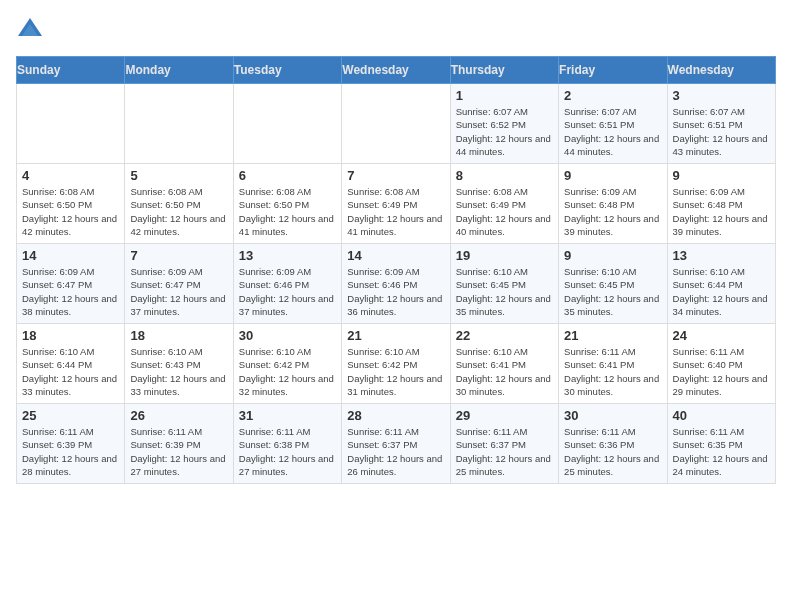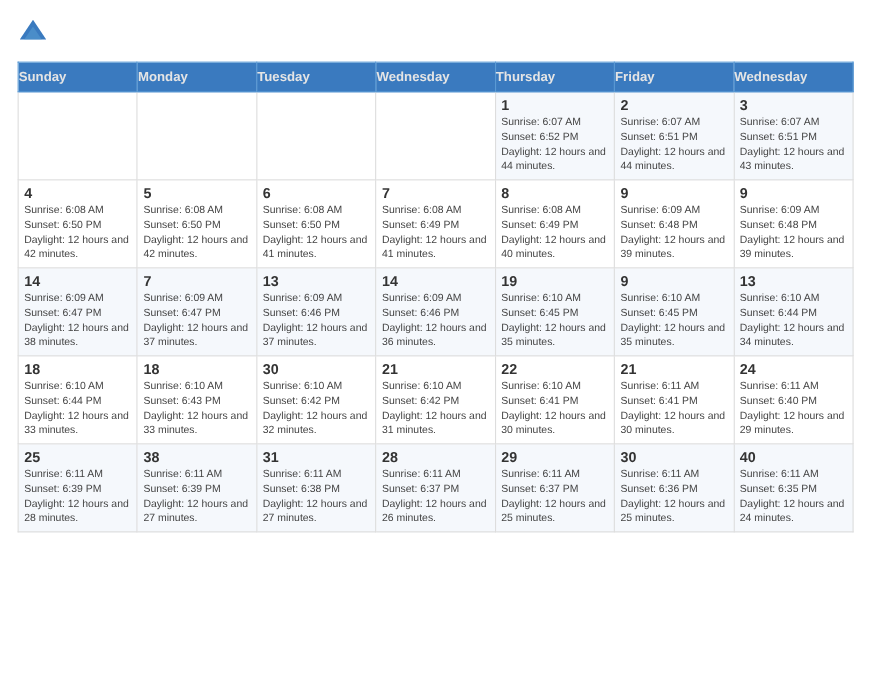--- a/index.html
+++ b/index.html
@@ -286,21 +286,21 @@
         </td>
       </tr>
       <tr>
         <td>
           <span class="day-number">25</span>
           <div class="day-info">
             Sunrise: 6:11 AM<br>Sunset: 6:39 PM<br>Daylight: 12 hours and 28 minutes.
           </div>
         </td>
         <td>
-          <span class="day-number">38</span>
+          <span class="day-number">26</span>
           <div class="day-info">
             Sunrise: 6:11 AM<br>Sunset: 6:39 PM<br>Daylight: 12 hours and 27 minutes.
           </div>
         </td>
         <td>
           <span class="day-number">31</span>
           <div class="day-info">
             Sunrise: 6:11 AM<br>Sunset: 6:38 PM<br>Daylight: 12 hours and 27 minutes.
           </div>
         </td>

